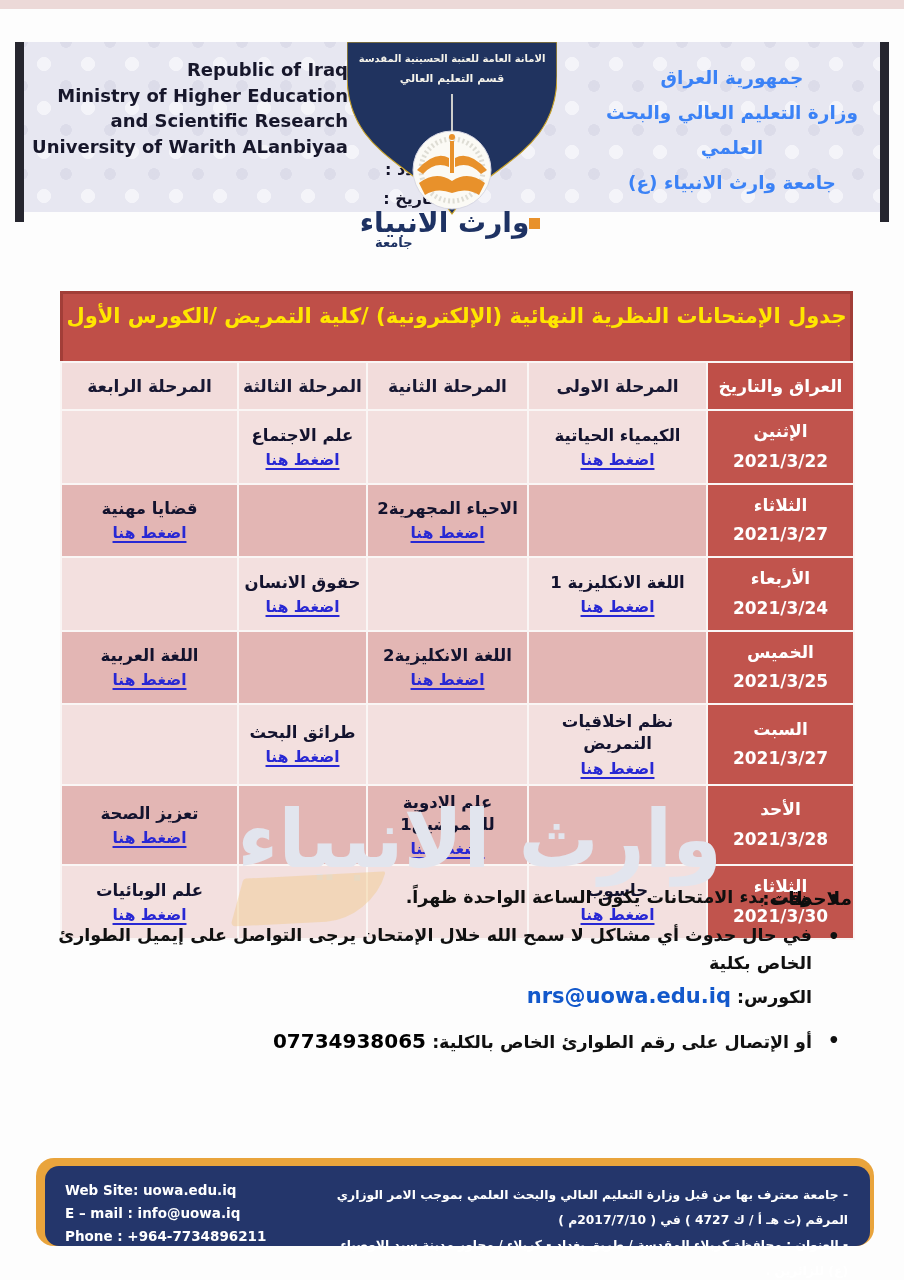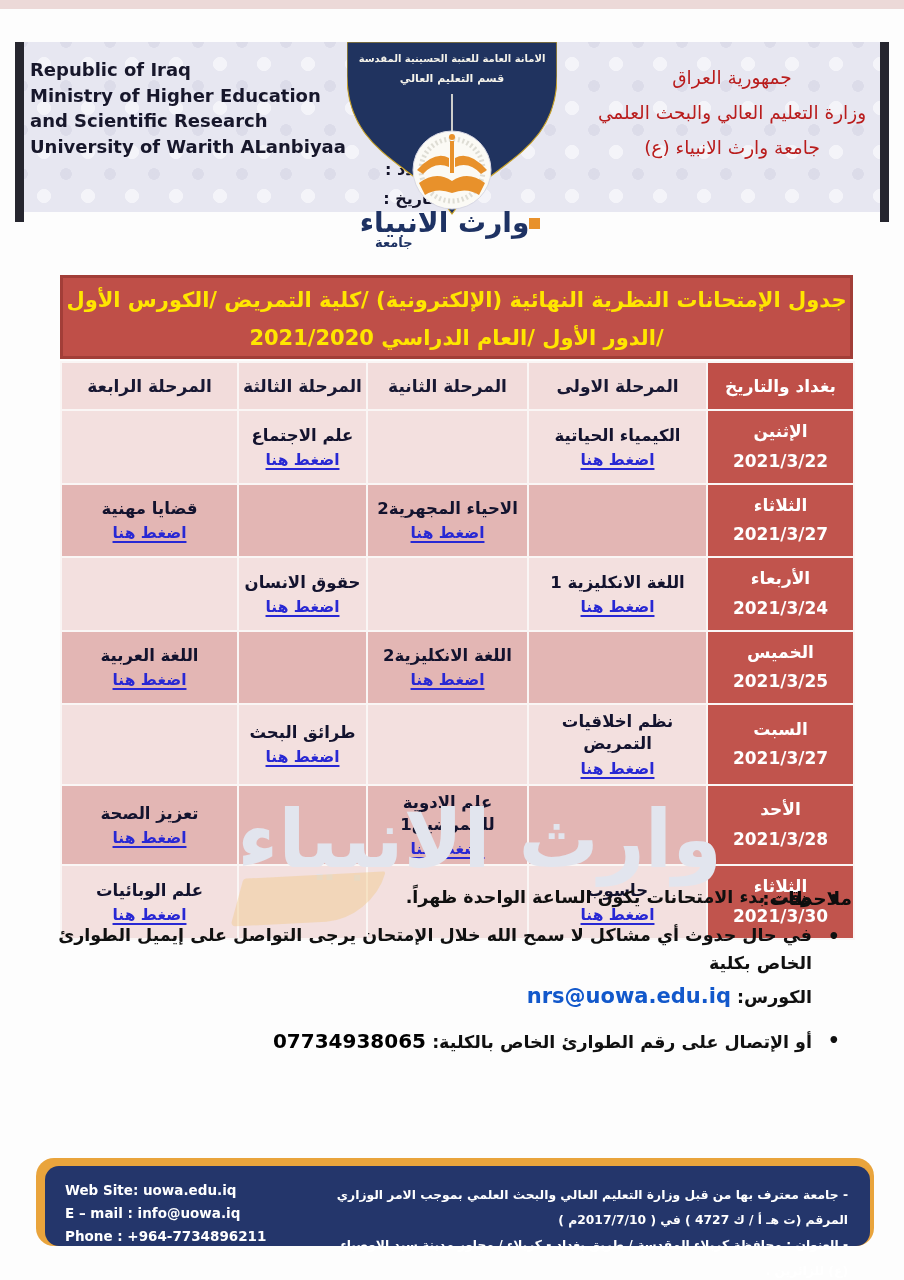--- a/index.html
+++ b/index.html
@@ -12,38 +12,38 @@
   
   .letterhead { position:absolute; left:22px; top:42px; width:860px; height:170px;
     background-color:#e7e7f1;
     background-image:
       radial-gradient(circle, rgba(255,255,255,.55) 22%, rgba(255,255,255,0) 23%),
       radial-gradient(circle, rgba(206,206,224,.45) 18%, rgba(206,206,224,0) 19%);
     background-size:44px 44px; background-position:0 0, 22px 22px; }
   .bar { position:absolute; top:42px; width:9px; height:180px; background:#26262f; }
   .bar-left { left:15px; } .bar-right { left:880px; }
 
-  .lh-english { position:absolute; left:30px; top:57px; width:318px; text-align:left;
+  .lh-english { position:absolute; left:30px; top:57px; width:318px; text-align:right;
     font-size:18px; font-weight:600; color:#17172b; line-height:1.42; }
   .serial-block { position:absolute; left:338px; top:156px; width:108px; direction:rtl; text-align:right;
     font-size:16px; font-weight:700; color:#14142a; line-height:1.8; }
   .lh-arabic { position:absolute; left:593px; top:60px; width:278px; direction:rtl; text-align:center;
-    font-size:18.5px; font-weight:400; color:#b91c1c; line-height:1.9; }
+    font-size:18.5px; font-weight:700; color:#3b82f6; line-height:1.9; }
   .lh-arabic .college { margin-top:4px; }
 
   
   .logo { position:absolute; left:347px; top:42px; width:210px; height:210px; }
   .logo svg { display:block; }
   .logo-callig { position:absolute; left:0; top:166px; width:210px; text-align:center;
     direction:rtl; color:#1e3263; font-weight:800; font-size:28px; line-height:1.1; letter-spacing:-1px; }
   .callig-square { display:inline-block; width:11px; height:11px; background:#e8912b; margin:0 4px 2px 0; vertical-align:middle; }
   .callig-small { position:absolute; left:28px; top:28px; font-size:13px; font-weight:800; color:#1e3263; letter-spacing:0; }
 
   
-  .exam-title { position:absolute; left:60px; top:275px; width:793px; height:84px;
+  .exam-title { position:absolute; left:60px; top:291px; width:793px; height:84px;
     background:#bf4f48; border:3px solid #a23e38; direction:rtl; text-align:center;
     color:#ffe600; font-weight:800; font-size:21px; line-height:1.82; padding-top:3px; }
 
   
   .schedule { position:absolute; left:60px; top:361px; width:793px; border-collapse:collapse;
     table-layout:fixed; direction:rtl; }
   .schedule th, .schedule td { border:2px solid #faf6f5; text-align:center; vertical-align:middle; padding:6px 4px; }
   .schedule thead th { background:#f2dcdb; color:#181833; font-size:17px; font-weight:700; height:48px; }
   .schedule thead th.date-h { background:#bf4f48; color:#ffffff; }
   .schedule tbody tr { height:62px; }
@@ -127,34 +127,33 @@
       <path d="M72,141 Q89,128 105,139 Q121,128 138,141 L132,153 Q120,145 105,151 Q90,145 78,153 Z" fill="#e8912b"></path>
     </svg>
     <div class="logo-callig">
       <span class="callig-square"></span><span>وارث الانبياء</span>
       <span class="callig-small">جامعة</span>
     </div>
   </div>
 
   <div class="exam-title">
     <div>جدول الإمتحانات النظرية النهائية (الإلكترونية) /كلية التمريض /الكورس الأول</div>
-    <div>/الدور الأول /العام الدراسي 2021/2020</div>
   </div>
 
   <table class="schedule">
     <colgroup>
         <col style="width:147px">
         <col style="width:179px">
         <col style="width:161px">
         <col style="width:129px">
         <col style="width:177px">
       </colgroup>
     <thead>
       <tr>
-        <th class="date-h">بغداد والتاريخ</th>
+        <th class="date-h">العراق والتاريخ</th>
         <th>المرحلة الاولى</th>
         <th>المرحلة الثانية</th>
         <th>المرحلة الثالثة</th>
         <th>المرحلة الرابعة</th>
       </tr>
     </thead>
     <tbody>
       <tr>
         <td class="date">
           <div>الإثنين</div>

